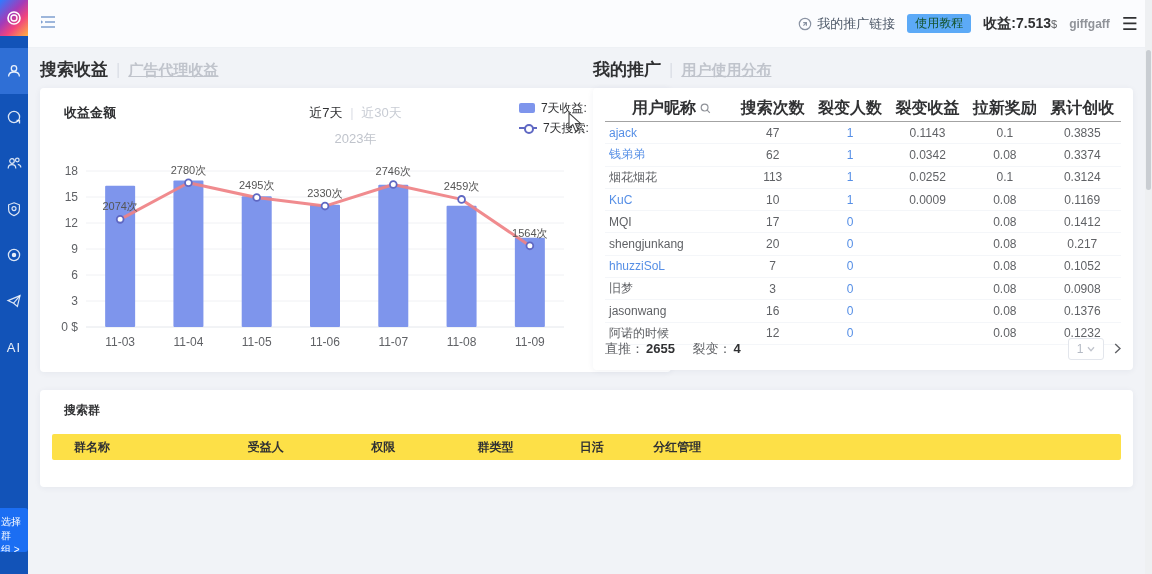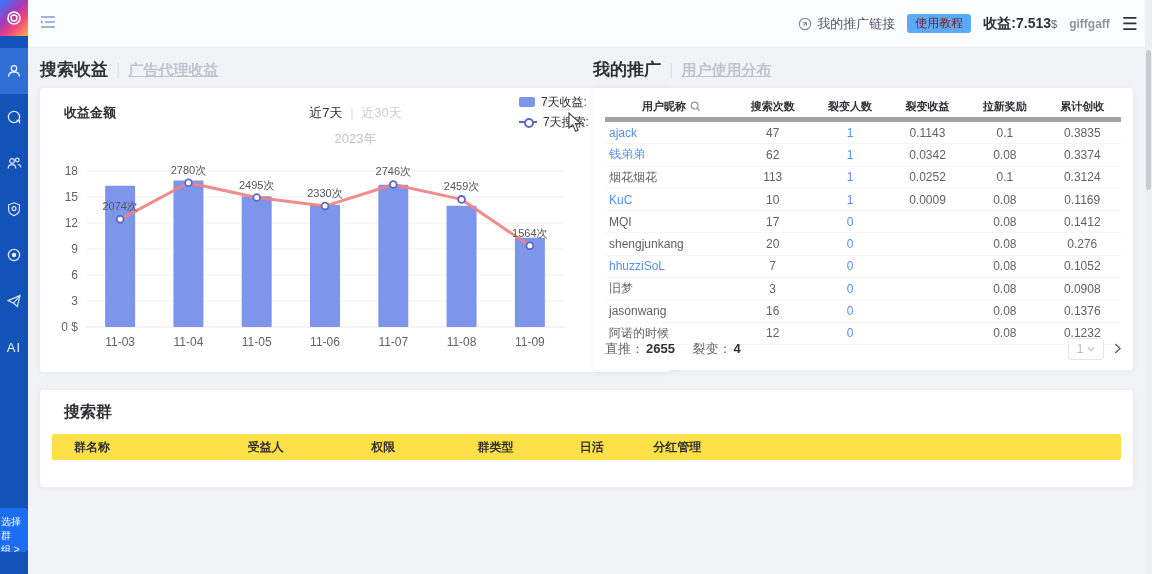--- a/index.html
+++ b/index.html
@@ -14,21 +14,21 @@
   .side-item.selected { background:#2f6fd6; }
   .side-item svg { display:block; }
   .side-ai { color:rgba(255,255,255,.9); font-size:13px; letter-spacing:1px; }
   .float-badge { position:absolute; left:-9px; top:508px; width:37px; height:44px; background:#1b6ef3; border-radius:3px; color:#fff; font-size:10px; line-height:1.4; padding:7px 0 0 10px; z-index:6; overflow:hidden; }
 
   
   .topbar { position:absolute; left:28px; top:0; width:1124px; height:48px; background:#fbfcfe; border-bottom:1px solid #eef1f5; display:flex; align-items:center; justify-content:space-between; padding:0 14px 0 12px; z-index:4; }
   .fold-icon { color:#7f9fd0; }
   .topbar-right { display:flex; align-items:center; gap:12px; }
   .promo-link { display:flex; align-items:center; gap:5px; font-size:13px; color:#4e5969; cursor:pointer; }
-  .tutorial-badge { background:#5caaf7; color:#7f1d1d; font-size:12px; padding:1px 8px; border-radius:3px; cursor:pointer; }
+  .tutorial-badge { background:#5caaf7; color:#14532d; font-size:12px; padding:1px 8px; border-radius:3px; cursor:pointer; }
   .revenue { font-size:14px; color:#303133; }
   .revenue b { font-weight:bold; }
   .revenue .unit { font-size:11px; color:#606266; }
   .username { font-size:12px; color:#909399;font-weight:bold; }
   .burger { font-size:18px; color:#303133; cursor:pointer; line-height:1; }
 
   
   .sec-title { position:absolute; font-size:17px; font-weight:bold; color:#303133; display:flex; align-items:baseline; gap:8px; }
   .sec-title .sep { color:#dcdfe6; font-weight:normal; }
   .sec-title .inactive { color:#c0c4cc; font-size:15px; text-decoration:underline; cursor:pointer; }
@@ -39,43 +39,43 @@
   #promo-card  { left:593px; top:88px;  width:540px;  height:282px; }
   #group-card  { left:40px;  top:390px; width:1093px; height:97px; }
 
   
   .chart-title { position:absolute; left:24px; top:16px; font-size:13px; font-weight:bold; color:#303133; }
   .range-toggle { position:absolute; left:0; right:0; top:16px; text-align:center; font-size:13px; }
   .range-toggle .on { color:#303133; cursor:pointer; }
   .range-toggle .sep { color:#dcdfe6; margin:0 4px; }
   .range-toggle .off { color:#c8ccd4; cursor:pointer; }
   .chart-year { position:absolute; left:0; right:0; top:42px; text-align:center; font-size:13px; color:#c0c4cc; }
-  .legend { position:absolute; right:18px; top:4px; font-size:12px; color:#303133; }
+  .legend { position:absolute; right:18px; top:10px; font-size:12px; color:#303133; }
   .legend-row { display:flex; align-items:center; gap:6px; height:20px; }
   .legend-swatch { width:16px; height:10px; border-radius:2px; }
   .legend-line { width:18px; height:8px; position:relative; }
   .legend-line::before { content:""; position:absolute; left:0; right:0; top:3px; height:2px; background:currentColor; }
   .legend-line::after { content:""; position:absolute; left:5px; top:0; width:6px; height:6px; border:2px solid currentColor; border-radius:50%; background:#fff; }
 
   
   .ptable { position:absolute; left:12px; right:12px; top:8px; }
   .p-row { display:flex; align-items:center; height:22.3px; border-bottom:1px solid #f4f6f9; font-size:12px; color:#606266; }
-  .p-head { height:26px; font-weight:bold; color:#303133; border-bottom:5px solid #a3a3a3; font-size:11px; }
+  .p-head { height:26px; font-weight:bold; color:#303133; border-bottom:1px solid #a3a3a3; font-size:16px; }
   .col-name { width:25%; text-align:left; padding-left:4px; display:flex; align-items:center; gap:4px; }
   .p-head .col-name { justify-content:center; }
   .col-num { width:15%; text-align:center; }
   .cell-link { color:#568fe6; cursor:pointer; }
   .p-footer { position:absolute; left:12px; right:12px; bottom:8px; height:26px; display:flex; align-items:center; justify-content:space-between; font-size:13px; color:#606266; }
   .p-footer b { color:#303133; margin:0 14px 0 2px; }
   .pager { display:flex; align-items:center; gap:10px; }
   .page-box { border:1px solid #e3e6ec; border-radius:3px; width:36px; height:22px; display:flex; align-items:center; justify-content:center; gap:4px; font-size:12px; color:#b4bac4; background:#fff; cursor:pointer; }
   .page-next { color:#606266; font-size:13px; cursor:pointer; }
 
   
-  .group-title { position:absolute; left:24px; top:12px; font-size:16px; font-weight:bold; color:#303133; }
+  .group-title { position:absolute; left:24px; top:12px; font-size:12px; font-weight:bold; color:#303133; }
   .g-head { position:absolute; left:12px; right:12px; top:44px; height:26px; background:#fde047; border-radius:2px; display:flex; align-items:center; font-size:12px; font-weight:bold; color:#303133; }
   .g-col { text-align:center; }
   .g-col:first-child { text-align:left; padding-left:22px; }
 
   
   .scrollbar-track { position:absolute; right:0; top:0; width:7px; height:574px; background:#eef0f2; z-index:9; }
   .scrollbar-thumb { position:absolute; right:1px; top:50px; width:5px; height:140px; background:#c9cdd2; border-radius:3px; }
 
   
   .cursor { position:absolute; left:568px; top:112px; z-index:20; pointer-events:none; }
@@ -295,21 +295,21 @@
           <span class="col-num"></span>
           <span class="col-num">0.08</span>
           <span class="col-num">0.1412</span>
         </div>
         <div class="p-row">
           <span class="col-name">shengjunkang</span>
           <span class="col-num">20</span>
           <span class="col-num cell-link">0</span>
           <span class="col-num"></span>
           <span class="col-num">0.08</span>
-          <span class="col-num">0.276</span>
+          <span class="col-num">0.217</span>
         </div>
         <div class="p-row">
           <span class="col-name cell-link">hhuzziSoL</span>
           <span class="col-num">7</span>
           <span class="col-num cell-link">0</span>
           <span class="col-num"></span>
           <span class="col-num">0.08</span>
           <span class="col-num">0.1052</span>
         </div>
         <div class="p-row">

